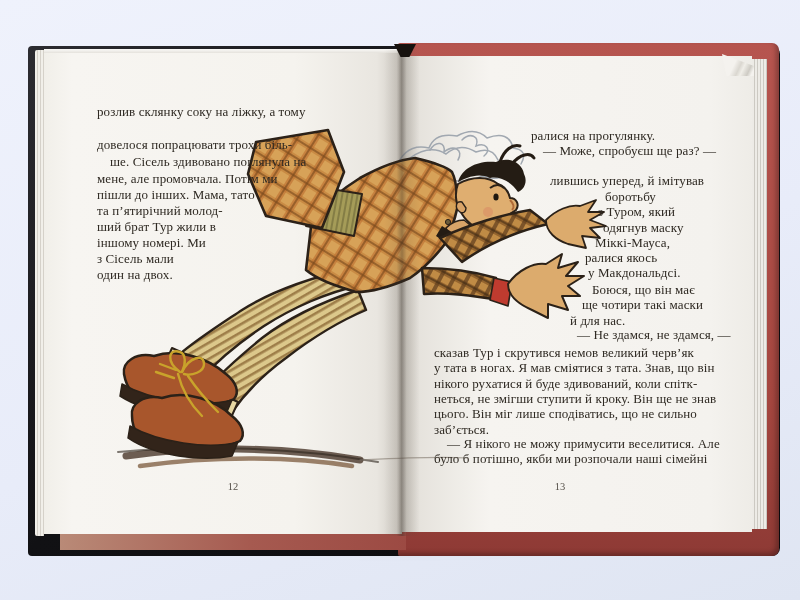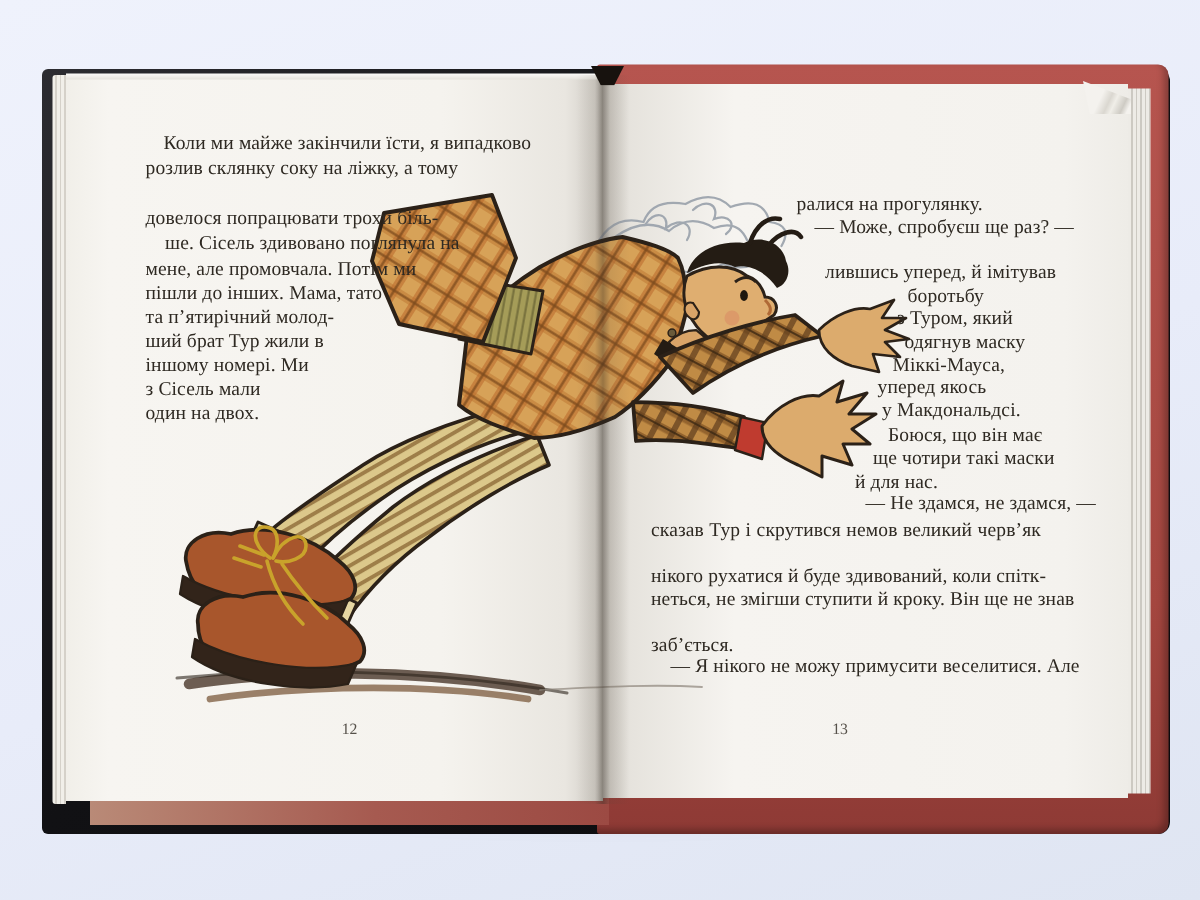--- a/index.html
+++ b/index.html
@@ -149,46 +149,48 @@
       <path d="M362,148 C390,148 416,152 436,158 L440,180 C414,176 388,172 364,174 Z" fill="url(#plaidDark)" stroke-width="2.5"></path>
       <path d="M434,158 L452,162 L448,186 L430,180 Z" fill="#bf3b2f" stroke-width="1.6"></path>
       <path d="M486,100 C496,90 510,84 520,86 L536,80 L528,92 L544,92 L530,100 L546,106 L530,108 L540,118 L522,116 L526,128 L508,124 C496,120 486,112 486,100 Z" fill="#dcab6d" stroke-width="1.8"></path>
       <path d="M448,164 C458,150 474,142 486,144 L502,134 L498,148 L518,142 L506,156 L524,156 L508,166 L520,176 L502,176 L508,190 L488,184 L488,198 L472,190 C458,184 448,176 448,164 Z" fill="#dcab6d" stroke-width="2"></path>
     </g>
   </svg>
 
   <div class="gutter-shadow"></div>
   <div class="spine-notch"></div>
 
-  <div class="tl" style="left:109px;top:87px">Коли ми майже закінчили їсти, я випадково</div>
   <div class="tl" style="left:97px;top:104px">розлив склянку соку на ліжку, а тому</div>
   <div class="tl" style="left:97px;top:137px">довелося попрацювати трохи біль-</div>
   <div class="tl" style="left:110px;top:154px">ше. Сісель здивовано поглянула на</div>
   <div class="tl" style="left:97px;top:171px">мене, але промовчала. Потім ми</div>
   <div class="tl" style="left:97px;top:187px">пішли до інших. Мама, тато</div>
   <div class="tl" style="left:97px;top:203px">та п’ятирічний молод-</div>
   <div class="tl" style="left:97px;top:219px">ший брат Тур жили в</div>
   <div class="tl" style="left:97px;top:235px">іншому номері. Ми</div>
   <div class="tl" style="left:97px;top:251px">з Сісель мали</div>
   <div class="tl" style="left:97px;top:267px">один на двох.</div>
 
   <div class="tl" style="left:531px;top:128px">ралися на прогулянку.</div>
   <div class="tl" style="left:543px;top:143px">— Може, спробуєш ще раз? —</div>
   <div class="tl" style="left:550px;top:173px">лившись уперед, й імітував</div>
   <div class="tl" style="left:605px;top:189px">боротьбу</div>
   <div class="tl" style="left:598px;top:204px">з Туром, який</div>
   <div class="tl" style="left:603px;top:220px">одягнув маску</div>
   <div class="tl" style="left:595px;top:235px">Міккі-Мауса,</div>
-  <div class="tl" style="left:585px;top:250px">уперед якось</div>
+  <div class="tl" style="left:585px;top:250px">ралися якось</div>
   <div class="tl" style="left:588px;top:265px">у Макдональдсі.</div>
   <div class="tl" style="left:592px;top:282px">Боюся, що він має</div>
   <div class="tl" style="left:582px;top:297px">ще чотири такі маски</div>
   <div class="tl" style="left:570px;top:313px">й для нас.</div>
   <div class="tl" style="left:577px;top:327px">— Не здамся, не здамся, —</div>
   <div class="tl jl" style="left:434px;top:345px">сказав Тур і скрутився немов великий черв’як</div>
+  <div class="tl jl" style="left:434px;top:360px">у тата в ногах. Я мав сміятися з тата. Знав, що він</div>
   <div class="tl jl" style="left:434px;top:376px">нікого рухатися й буде здивований, коли спітк-</div>
   <div class="tl jl" style="left:434px;top:391px">неться, не змігши ступити й кроку. Він ще не знав</div>
+  <div class="tl jl" style="left:434px;top:406px">цього. Він міг лише сподіватись, що не сильно</div>
   <div class="tl" style="left:434px;top:422px">заб’ється.</div>
   <div class="tl jl" style="left:447px;top:436px;width:247px">— Я нікого не можу примусити веселитися. Але</div>
+  <div class="tl jl" style="left:434px;top:451px">було б потішно, якби ми розпочали наші сімейні</div>
 
   <div class="pageno" style="left:218px;top:481px">12</div>
   <div class="pageno" style="left:545px;top:481px">13</div>
 </div>
 
 </body></html>

